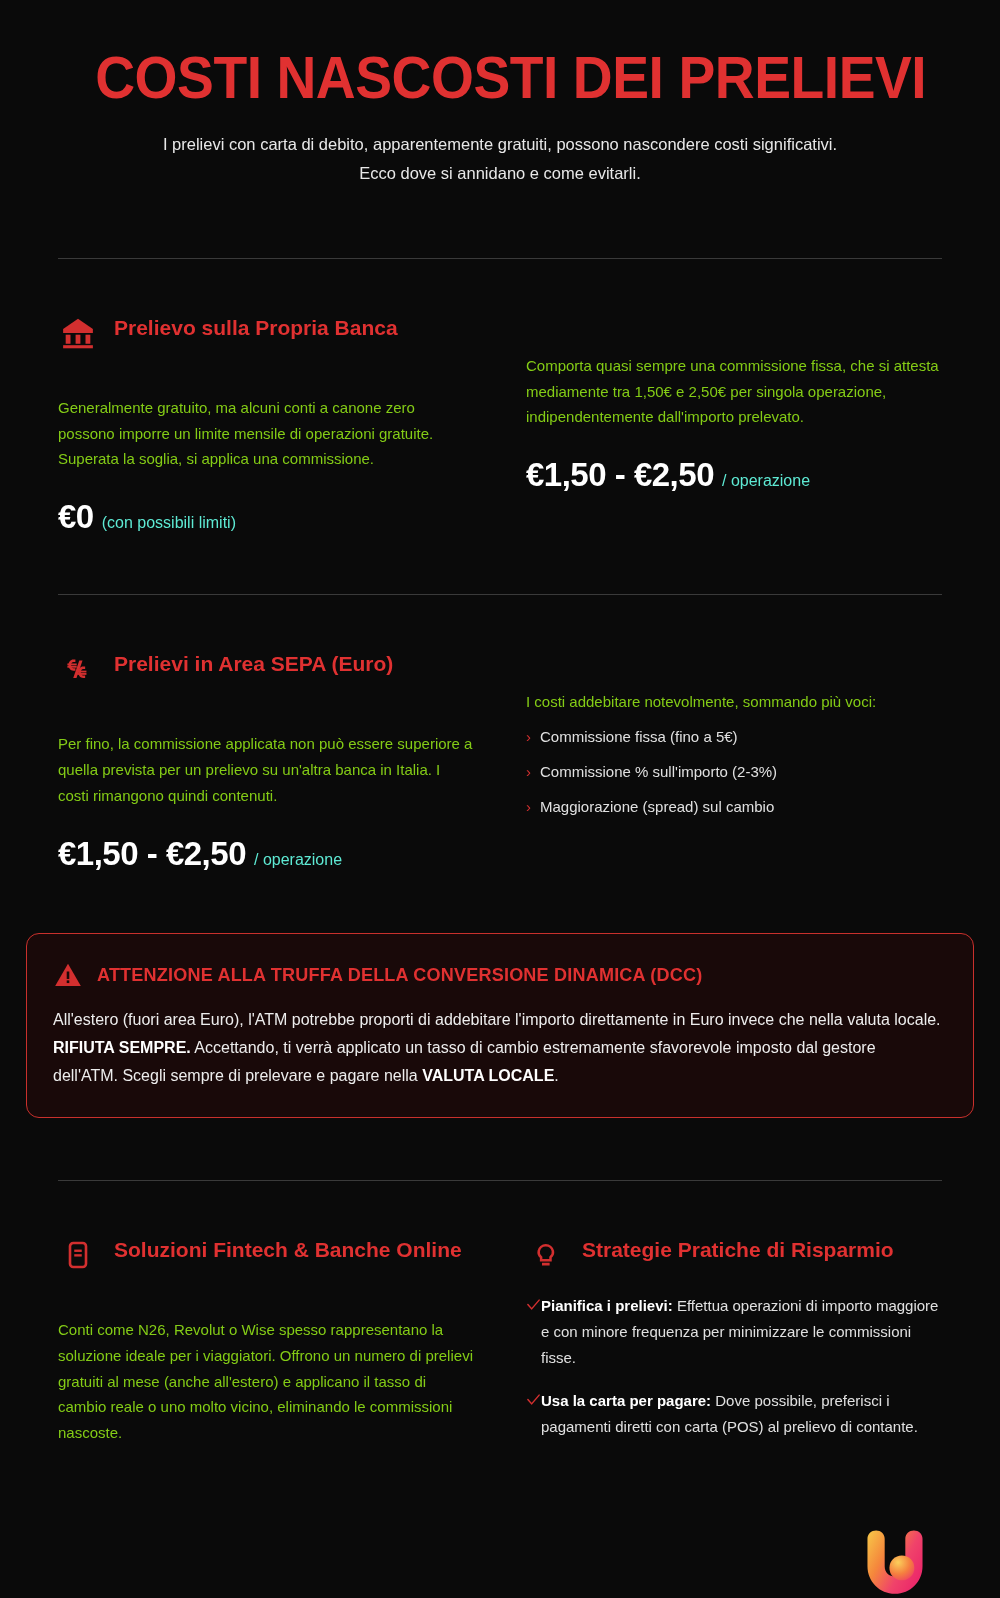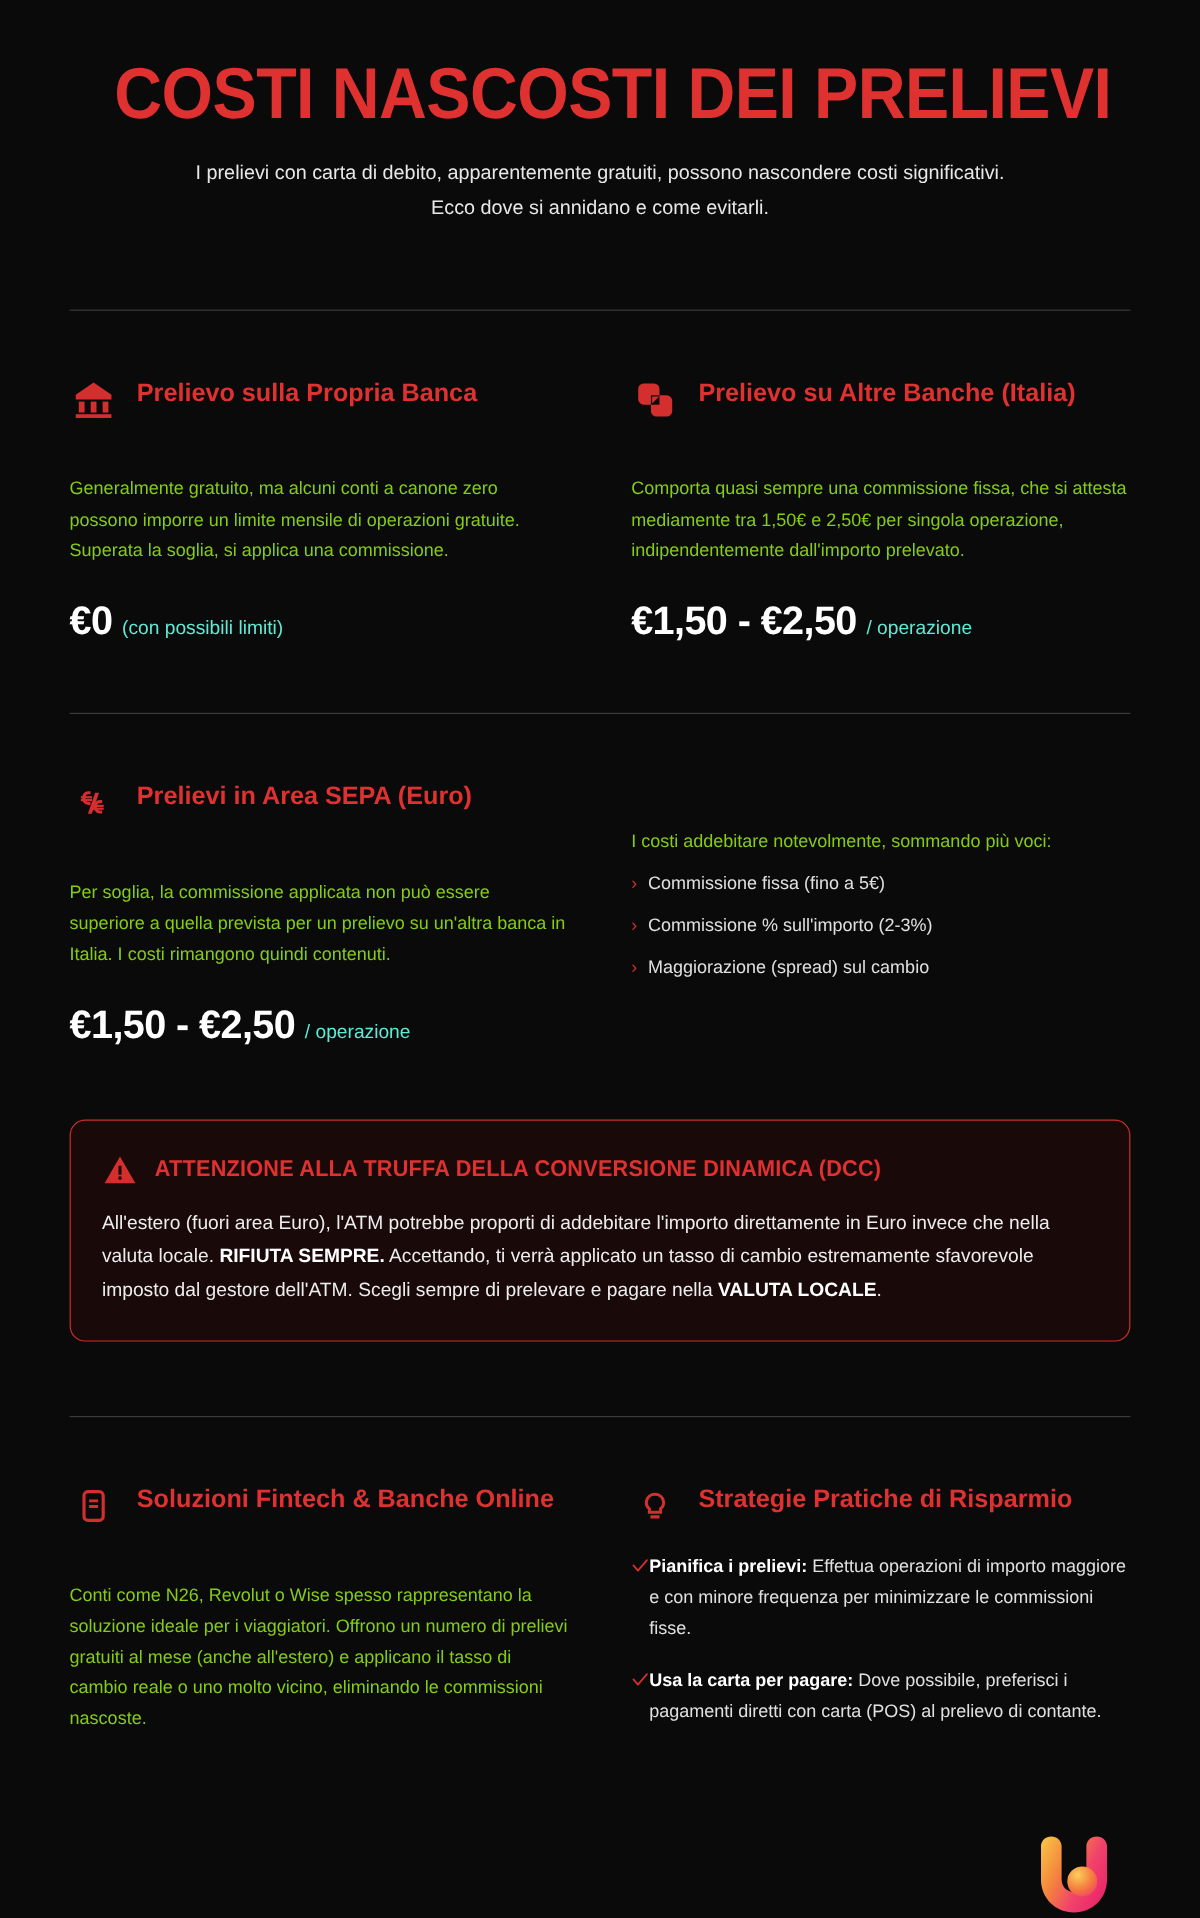--- a/index.html
+++ b/index.html
@@ -101,21 +101,21 @@
   .check-list li {
     display:flex; align-items:flex-start; 
     font-size:15px; line-height:1.72; color:#E0E0E0;
     margin-bottom:18px;
   }
   .check { color:#D32F2F; flex:0 0 auto; margin-top:4px; }
   .check svg { display:block; }
   .lead { font-weight:bold; color:#FFFFFF; }
 
   
-  .warn-wrap { padding:0 58px; }
+  .warn-wrap { padding:0 26px; }
   .warn {
     border:1px solid #C9302C;
     border-radius:13px;
     background:#190909;
     padding:26px 28px 26px 26px;
   }
   .warn-head { display:flex; align-items:center; gap:14px; margin-bottom:16px; }
   .warn-icon { flex:0 0 auto; width:30px; height:30px; color:#D32F2F; display:flex; align-items:center; justify-content:center; }
   .warn-title {
     font-family:"Liberation Sans Narrow","Liberation Sans", sans-serif;
@@ -172,31 +172,20 @@
         <div class="card-title">Prelievo sulla Propria Banca</div>
       </div>
       <div class="card-body">Generalmente gratuito, ma alcuni conti a canone zero possono imporre un limite mensile di operazioni gratuite. Superata la soglia, si applica una commissione.</div>
       <div class="price-row">
         <span class="price-big">€0</span>
         <span class="price-sub">(con possibili limiti)</span>
       </div>
     </div>
 
     <div class="col">
-      <div class="card-head">
-        <span class="card-icon">
-          <svg width="34" height="34" viewBox="0 0 24 24" fill="currentColor">
-            <rect x="2" y="2.5" width="12.5" height="12.5" rx="3.2"></rect>
-            <rect x="9.5" y="9.5" width="12.5" height="12.5" rx="3.2"></rect>
-            <rect x="9.5" y="9.5" width="5" height="5.5" fill="#0A0A0A"></rect>
-            <path d="M10.2 10.2 L14.3 10.2 L10.2 14.3 Z"></path>
-          </svg>
-        </span>
-        <div class="card-title">Prelievo su Altre Banche (Italia)</div>
-      </div>
       <div class="card-body">Comporta quasi sempre una commissione fissa, che si attesta mediamente tra 1,50€ e 2,50€ per singola operazione, indipendentemente dall'importo prelevato.</div>
       <div class="price-row">
         <span class="price-big">€1,50 - €2,50</span>
         <span class="price-sub">/ operazione</span>
       </div>
     </div>
 
   </div>
 
   <div class="sp" style="height:58px"></div>
@@ -213,21 +202,21 @@
             <rect x="2.2" y="6.9" width="8.6" height="1.7"></rect>
             <rect x="2.2" y="9.1" width="8.6" height="1.7"></rect>
             <path d="M13.2 4.2 L16.2 4.2 L10.6 20.4 L7.6 20.4 Z"></path>
             <path d="M16.8 9.8 C14 9.8 12.2 12.2 12.2 15 C12.2 17.8 14 20.2 16.8 20.2 L18.6 20.2 L18.6 17.9 L16.8 17.9 C15.4 17.9 14.6 16.7 14.6 15 C14.6 13.3 15.4 12.1 16.8 12.1 L18.6 12.1 L18.6 9.8 Z"></path>
             <rect x="11.2" y="13.5" width="8.6" height="1.7"></rect>
             <rect x="11.2" y="15.7" width="8.6" height="1.7"></rect>
           </svg>
         </span>
         <div class="card-title">Prelievi in Area SEPA (Euro)</div>
       </div>
-      <div class="card-body">Per soglia, la commissione applicata non può essere superiore a quella prevista per un prelievo su un'altra banca in Italia. I costi rimangono quindi contenuti.</div>
+      <div class="card-body">Per fino, la commissione applicata non può essere superiore a quella prevista per un prelievo su un'altra banca in Italia. I costi rimangono quindi contenuti.</div>
       <div class="price-row">
         <span class="price-big">€1,50 - €2,50</span>
         <span class="price-sub">/ operazione</span>
       </div>
     </div>
 
     <div class="col">
       <div class="card-body">I costi addebitare notevolmente, sommando più voci:</div>
       <ul class="chev-list">
         <li>

